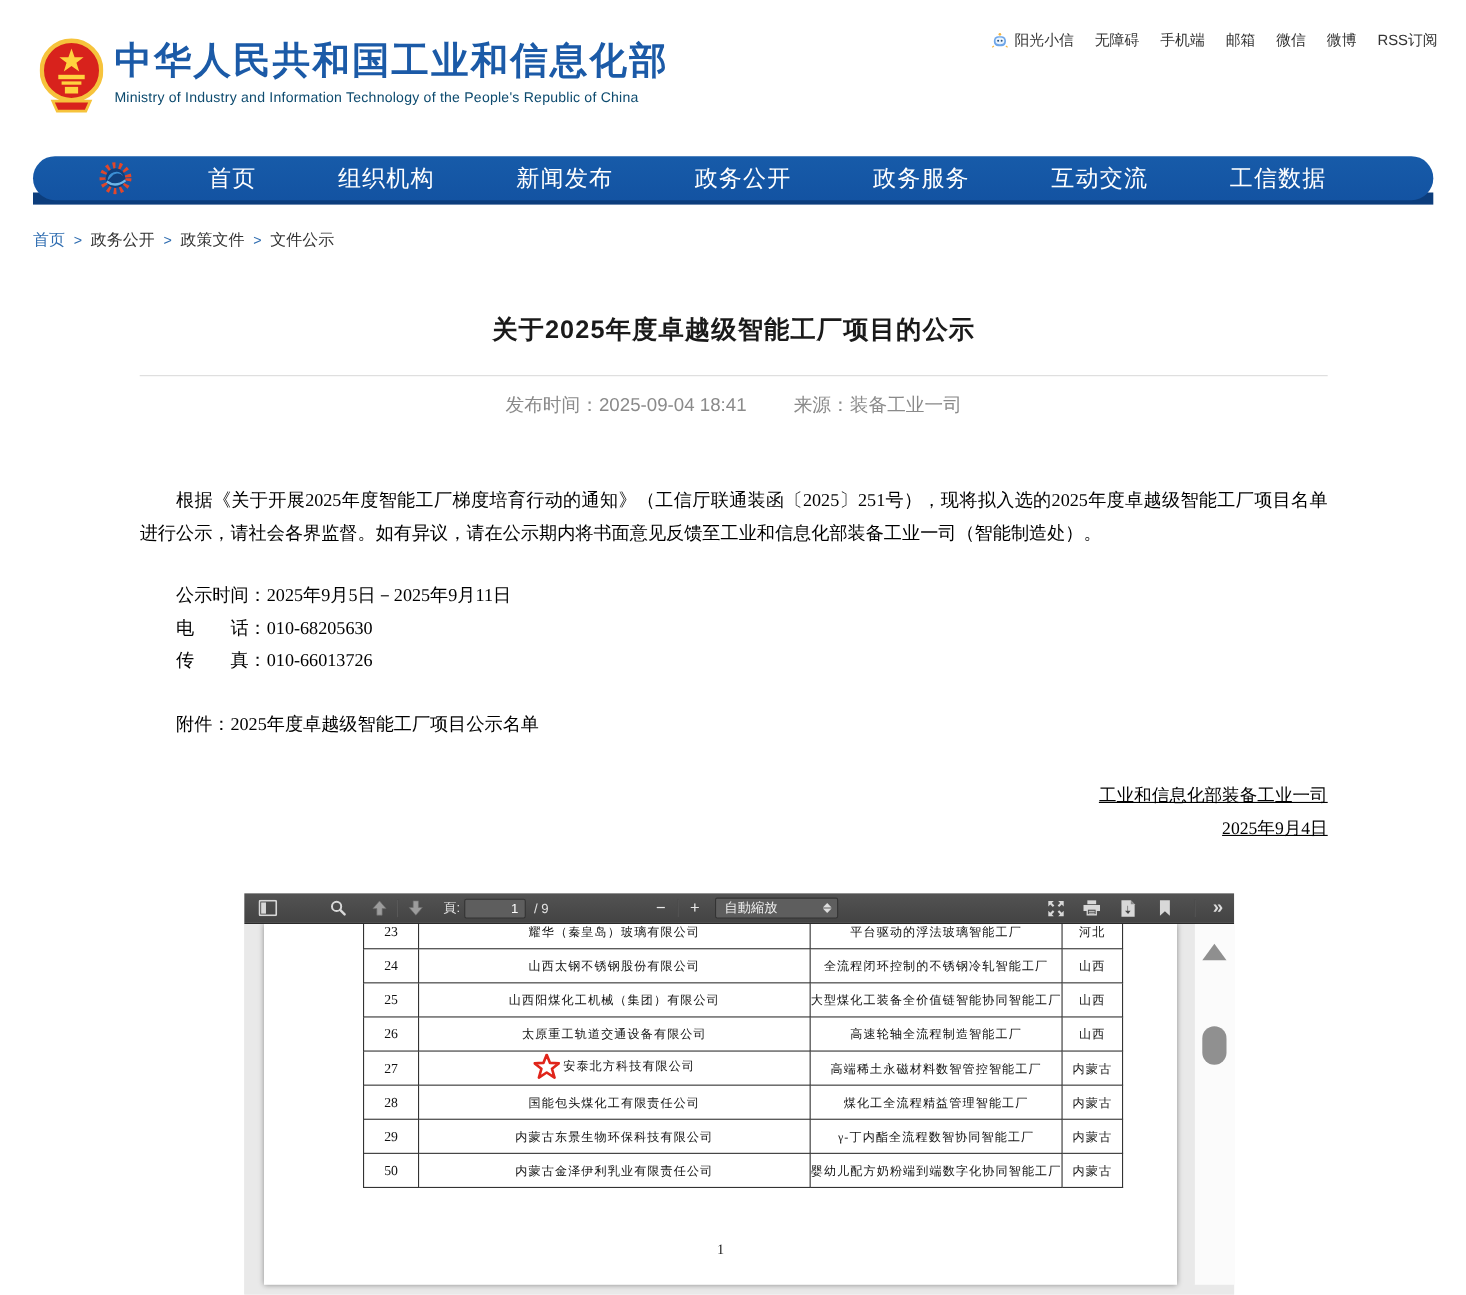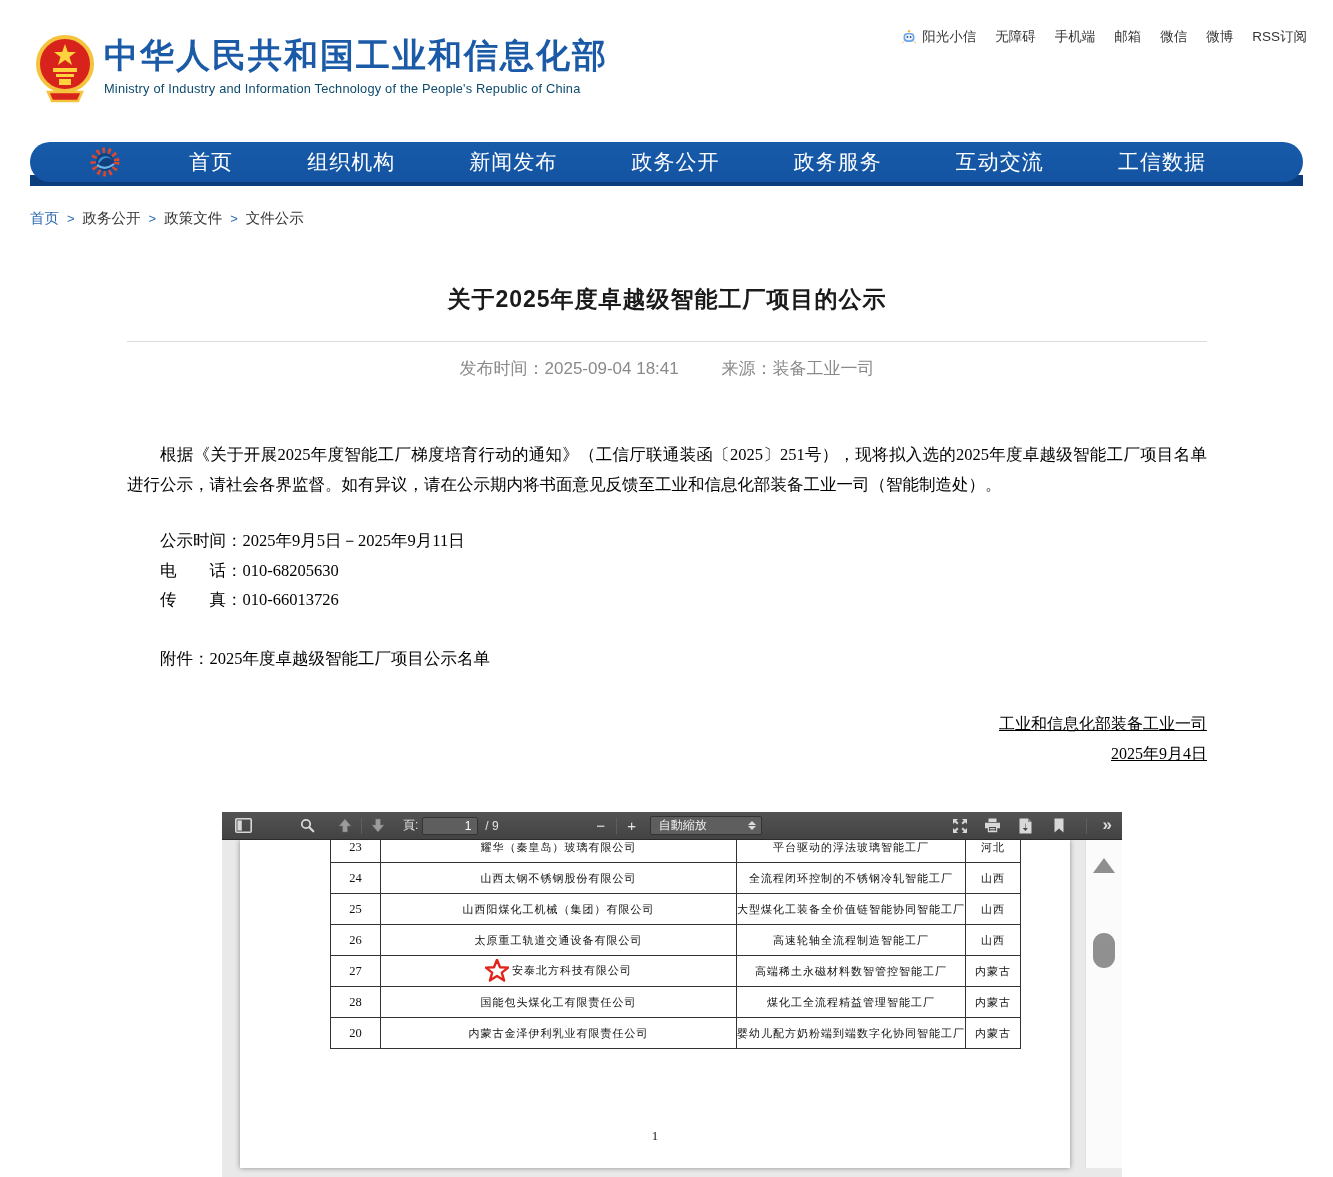--- a/index.html
+++ b/index.html
@@ -326,21 +326,27 @@
             <td class="col-project">高端稀土永磁材料数智管控智能工厂</td>
             <td class="col-prov">内蒙古</td>
           </tr>
           <tr>
             <td class="col-no">28</td>
             <td class="col-company">国能包头煤化工有限责任公司</td>
             <td class="col-project">煤化工全流程精益管理智能工厂</td>
             <td class="col-prov">内蒙古</td>
           </tr>
           <tr>
-            <td class="col-no">20</td>
+            <td class="col-no">29</td>
+            <td class="col-company">内蒙古东景生物环保科技有限公司</td>
+            <td class="col-project">γ-丁内酯全流程数智协同智能工厂</td>
+            <td class="col-prov">内蒙古</td>
+          </tr>
+          <tr>
+            <td class="col-no">50</td>
             <td class="col-company">内蒙古金泽伊利乳业有限责任公司</td>
             <td class="col-project">婴幼儿配方奶粉端到端数字化协同智能工厂</td>
             <td class="col-prov">内蒙古</td>
           </tr>
         </tbody>
       </table>
       <div class="pdf-pagenum">1</div>
     </div>
     <div class="pdf-scrollbar">
       <div class="sb-up"></div>

